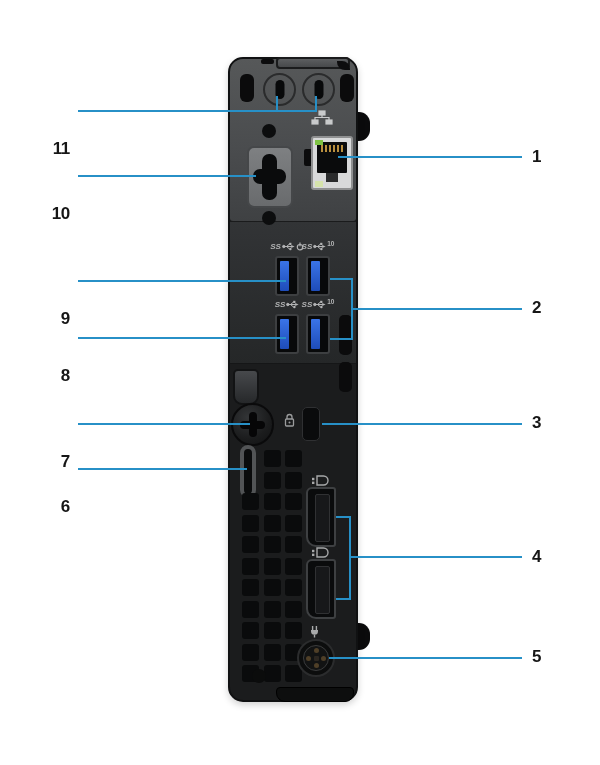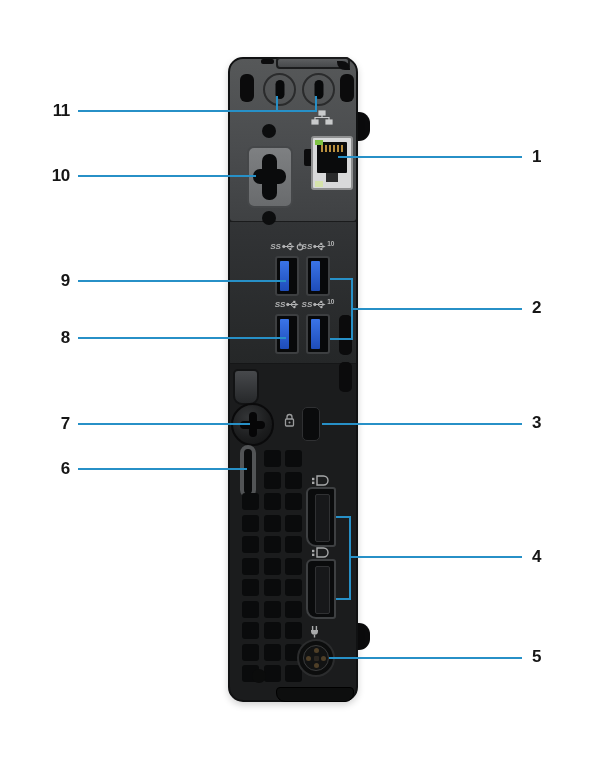--- a/index.html
+++ b/index.html
@@ -2,21 +2,21 @@
 <html><head>
 <meta charset="utf-8">
 <style>
   html,body{margin:0;padding:0;}
   body{background:#ffffff;font-family:"Liberation Sans", sans-serif;}
   .stage{position:relative;width:600px;height:765px;background:#ffffff;overflow:hidden;}
   .abs{position:absolute;}
 
   
   .num{position:absolute;font-weight:bold;font-size:17px;line-height:18px;color:#161616;letter-spacing:-0.3px;}
-  .num-left{width:32px;text-align:right;}
+  .num-left{width:32px;text-align:right;margin-top:38px;}
   .num-right{width:32px;text-align:left;}
   .n11{left:38px;top:102px;} .n10{left:38px;top:167px;}
   .n9{left:38px;top:272px;}  .n8{left:38px;top:329px;}
   .n7{left:38px;top:415px;}  .n6{left:38px;top:460px;}
   .n1{left:532px;top:148px;} .n2{left:532px;top:299px;}
   .n3{left:532px;top:414px;} .n4{left:532px;top:548px;}
   .n5{left:532px;top:648px;}
 
   
   .cl{position:absolute;background:#2790c7;z-index:40;}

